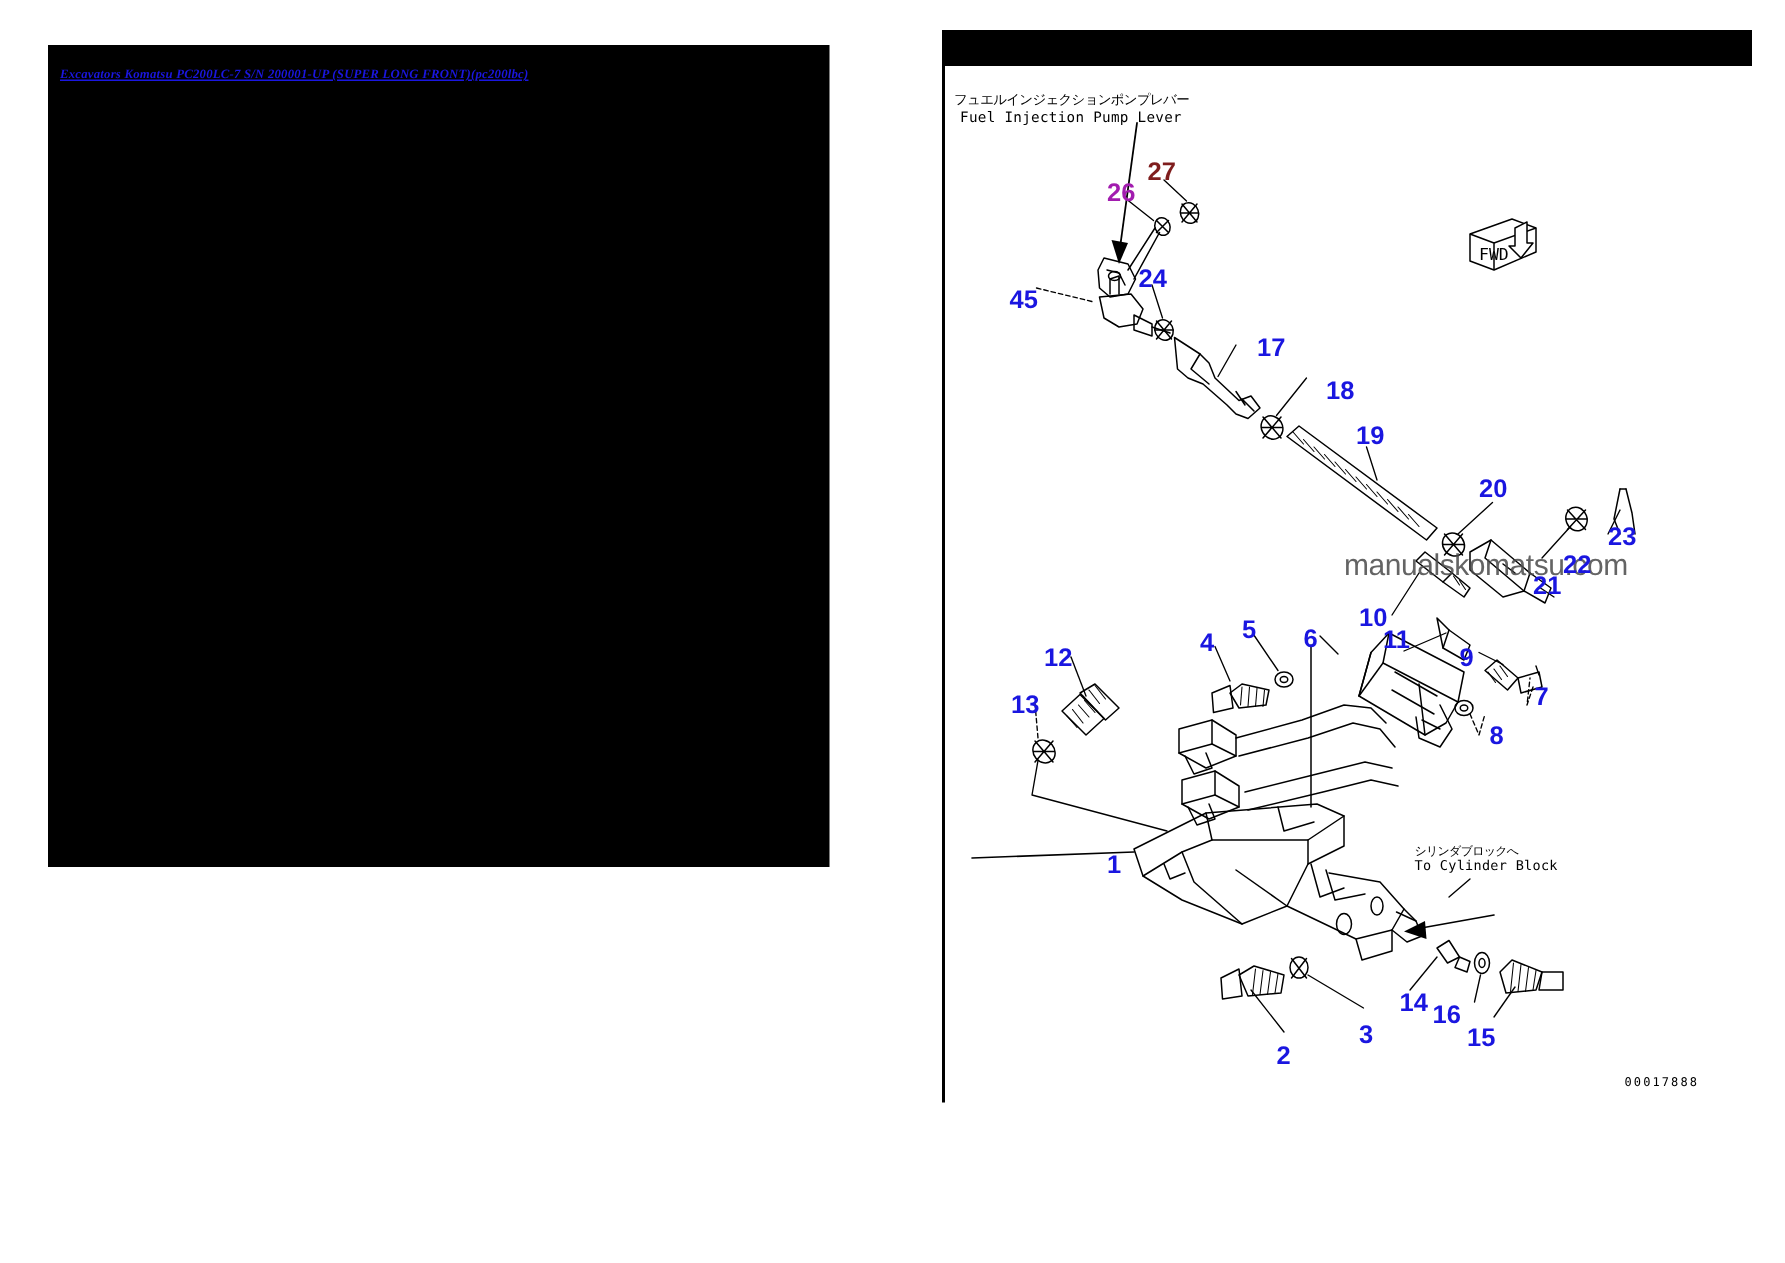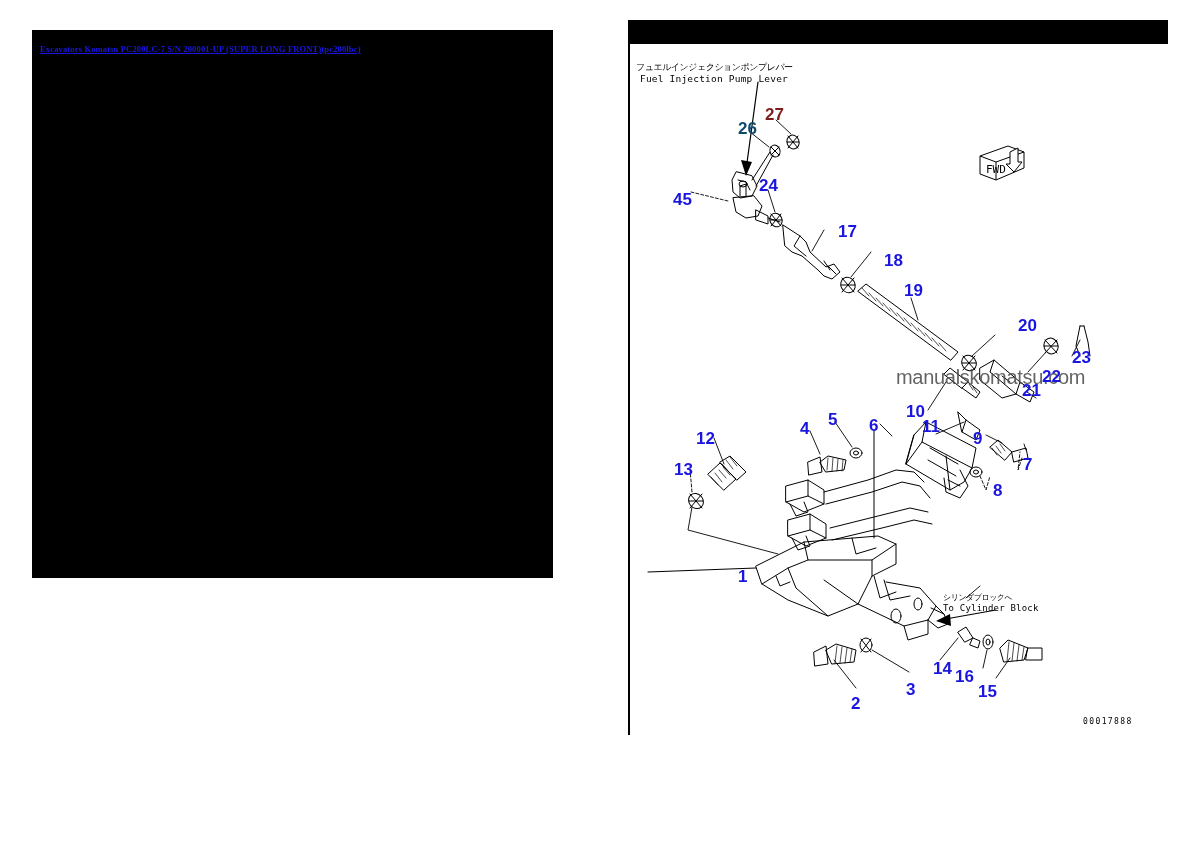--- a/index.html
+++ b/index.html
@@ -6,38 +6,38 @@
   html,body { width:1190px; height:842px; background:#ffffff;
     font-family:"Liberation Sans", sans-serif; overflow:hidden; }
   #page { position:relative; width:1190px; height:842px; background:#fff; }
 
   
   #left-panel { position:absolute; left:32px; top:30px; width:521px; height:548px;
     background:#000000; }
   #catalog-title-link { position:absolute; left:8px; top:14px;
     font-family:"Liberation Serif", serif; font-size:8.5px; font-weight:bold;
     color:#1a16e0; text-decoration:underline; white-space:nowrap;
-    letter-spacing:0.15px; cursor:pointer; }
+    letter-spacing:0.15px; cursor:pointer;font-style:italic; }
 
   
   #right-panel { position:absolute; left:628px; top:20px; width:540px; height:715px; }
   #panel-left-rule { position:absolute; left:0; top:0; width:2px; height:715px;
     background:#000; }
   #panel-top-bar { position:absolute; left:2px; top:0; width:538px; height:24px;
     background:#000; }
 
   .jp-en-label { position:absolute; font-family:"DejaVu Sans Mono", monospace;
     color:#000; white-space:nowrap; line-height:1.25; }
   #header-label { left:8px; top:26px; font-size:9px;margin-top:16px; }
   #header-label .jp { font-size:9px; letter-spacing:-0.5px; display:block; }
   #header-label .en { font-size:9.5px; letter-spacing:0.2px; display:block;
     padding-left:4px; }
 
   #cyl-block-label { left:315px; top:543px; font-size:8.5px; }
-  #cyl-block-label .jp { font-size:8px; display:block; letter-spacing:-0.5px;margin-top:30px; }
+  #cyl-block-label .jp { font-size:8px; display:block; letter-spacing:-0.5px; }
   #cyl-block-label .en { font-size:9px; display:block; letter-spacing:0.2px; }
 
   #drawing-number { position:absolute; left:455px; top:697px;
     font-family:"DejaVu Sans Mono", monospace; font-size:8px; color:#000;
     letter-spacing:1.4px; }
 
   #watermark { position:absolute; left:268px; top:346px; font-size:20px;
     font-family:"Liberation Sans", sans-serif; color:#4a4a4a; opacity:0.85;
     letter-spacing:-0.3px; white-space:nowrap; pointer-events:none; }
 
@@ -314,23 +314,23 @@
         <div class="callout" style="left: 278px; top: 383px; color: rgb(26, 22, 224);">10</div>
         <div class="callout" style="left: 294px; top: 398px; color: rgb(26, 22, 224); text-align: right;">11</div>
         <div class="callout" style="left: 68px; top: 410px; color: rgb(26, 22, 224);">12</div>
         <div class="callout" style="left: 46px; top: 441px; color: rgb(26, 22, 224);">13</div>
         <div class="callout" style="left: 305px; top: 640px; color: rgb(26, 22, 224);">14</div>
         <div class="callout" style="left: 350px; top: 663px; color: rgb(26, 22, 224);">15</div>
         <div class="callout" style="left: 327px; top: 648px; color: rgb(26, 22, 224);">16</div>
         <div class="callout" style="left: 210px; top: 203px; color: rgb(26, 22, 224);">17</div>
         <div class="callout" style="left: 256px; top: 232px; color: rgb(26, 22, 224);">18</div>
         <div class="callout" style="left: 276px; top: 262px; color: rgb(26, 22, 224);">19</div>
-        <div class="callout" style="left: 358px; top: 297px; color: rgb(26, 22, 224); margin-left: 32px;">20</div>
+        <div class="callout" style="left: 358px; top: 297px; color: rgb(26, 22, 224);">20</div>
         <div class="callout" style="left: 394px; top: 362px; color: rgb(26, 22, 224);">21</div>
         <div class="callout" style="left: 414px; top: 348px; color: rgb(26, 22, 224);">22</div>
         <div class="callout" style="left: 444px; top: 329px; color: rgb(26, 22, 224);">23</div>
         <div class="callout" style="left: 131px; top: 157px; color: rgb(26, 22, 224);">24</div>
         <div class="callout" style="left: 45px; top: 171px; color: rgb(26, 22, 224);">45</div>
-        <div class="callout" style="left: 110px; top: 100px; color: #0c4a6e;">26</div>
+        <div class="callout" style="left: 110px; top: 100px; color: #a21caf;">26</div>
         <div class="callout" style="left: 137px; top: 86px; color: #7f1d1d;">27</div>
       </div>
   </div>
 </div>
 
 </body></html>

